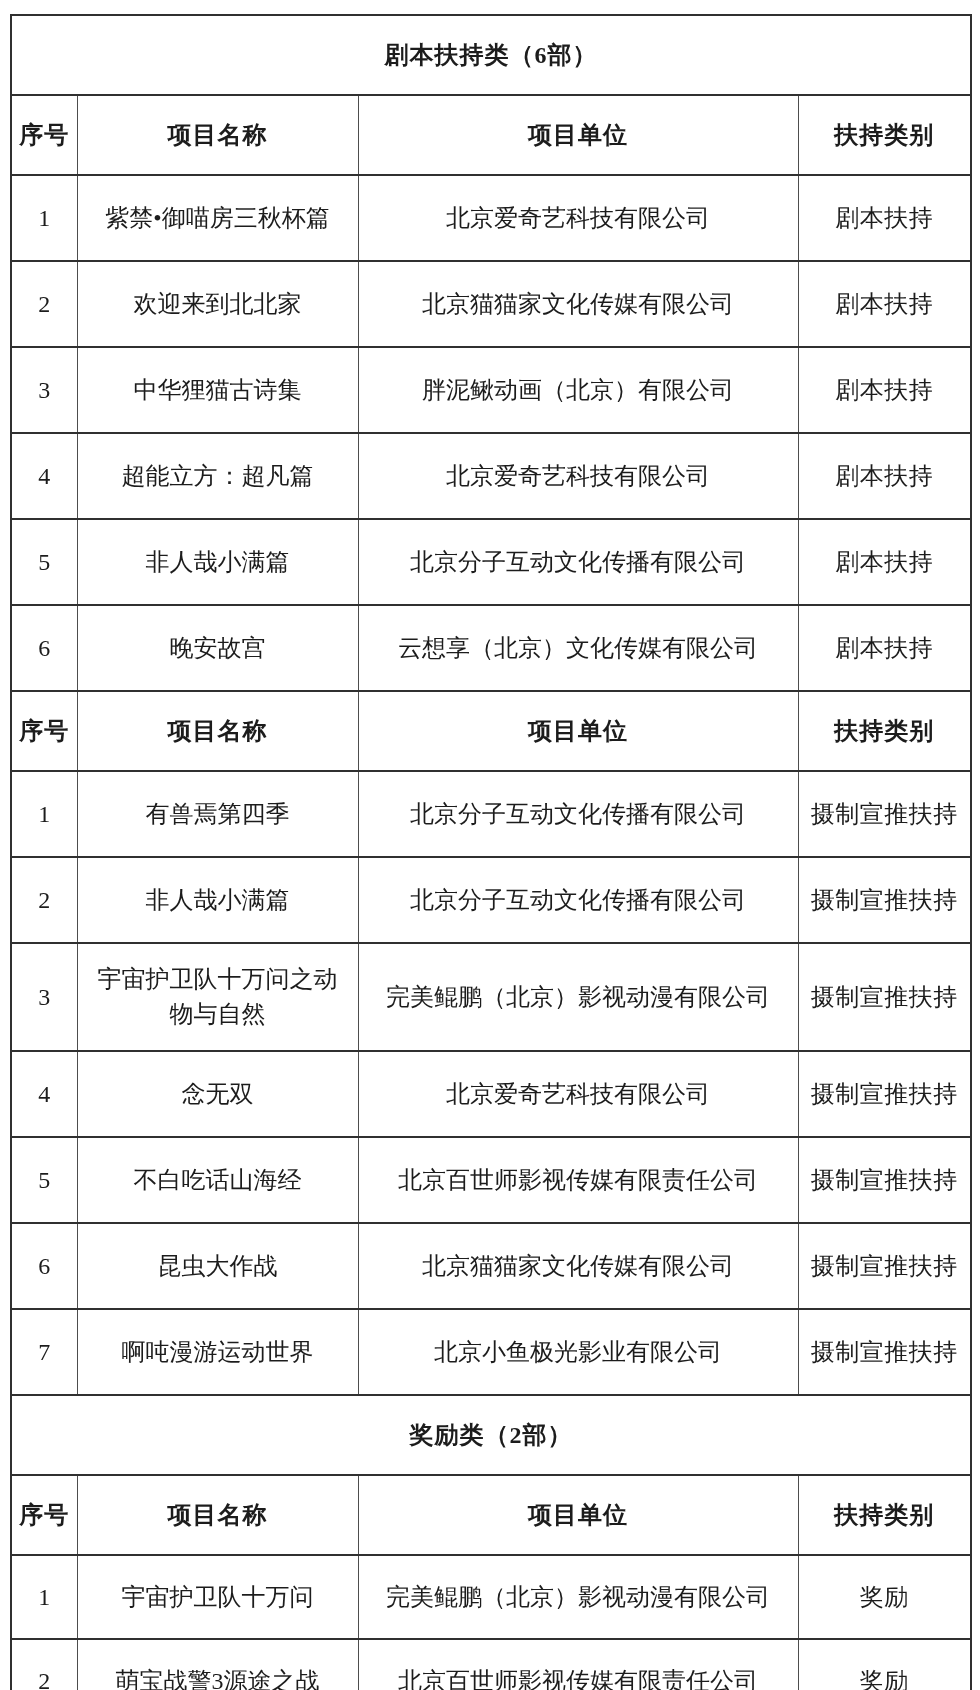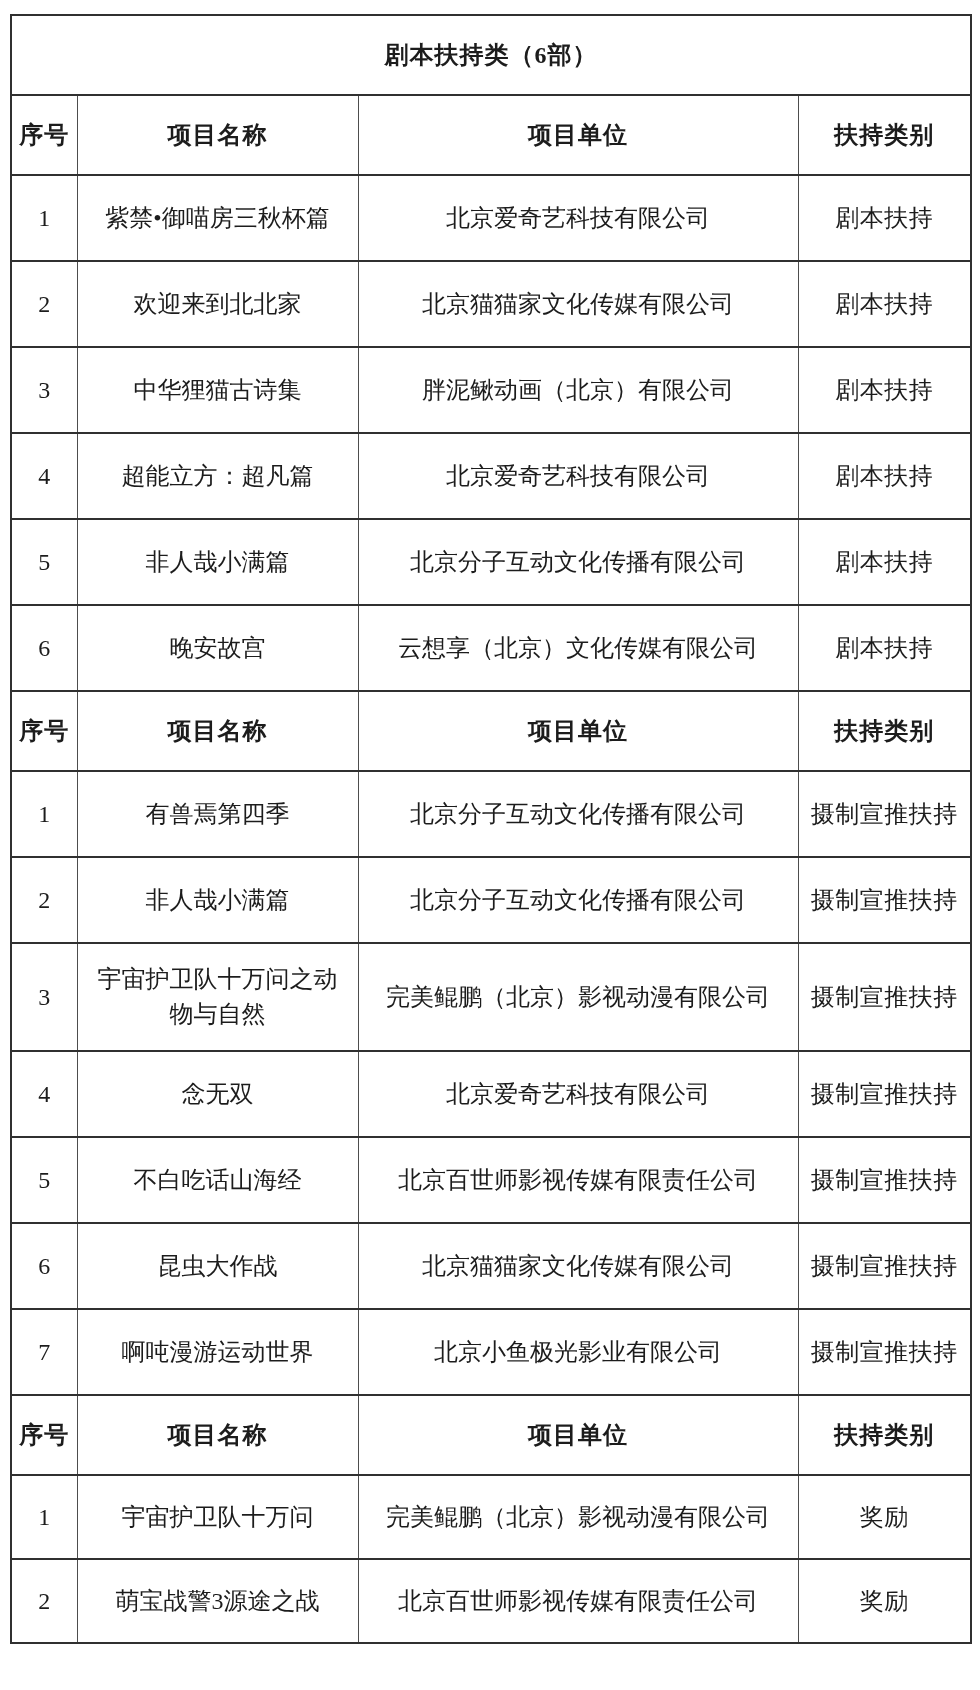--- a/index.html
+++ b/index.html
@@ -166,20 +166,23 @@
     <td class="org-cell">北京猫猫家文化传媒有限公司</td>
     <td class="cat-cell">摄制宣推扶持</td>
   </tr>
   <tr class="data-row">
     <td class="idx-cell">7</td>
     <td class="name-cell">啊吨漫游运动世界</td>
     <td class="org-cell">北京小鱼极光影业有限公司</td>
     <td class="cat-cell">摄制宣推扶持</td>
   </tr>
 
+  <tr class="section-title-row">
+    <td colspan="4">奖励类（2部）</td>
+  </tr>
   <tr class="header-row">
     <td>序号</td>
     <td>项目名称</td>
     <td>项目单位</td>
     <td>扶持类别</td>
   </tr>
   <tr class="data-row short">
     <td class="idx-cell">1</td>
     <td class="name-cell">宇宙护卫队十万问</td>
     <td class="org-cell">完美鲲鹏（北京）影视动漫有限公司</td>

